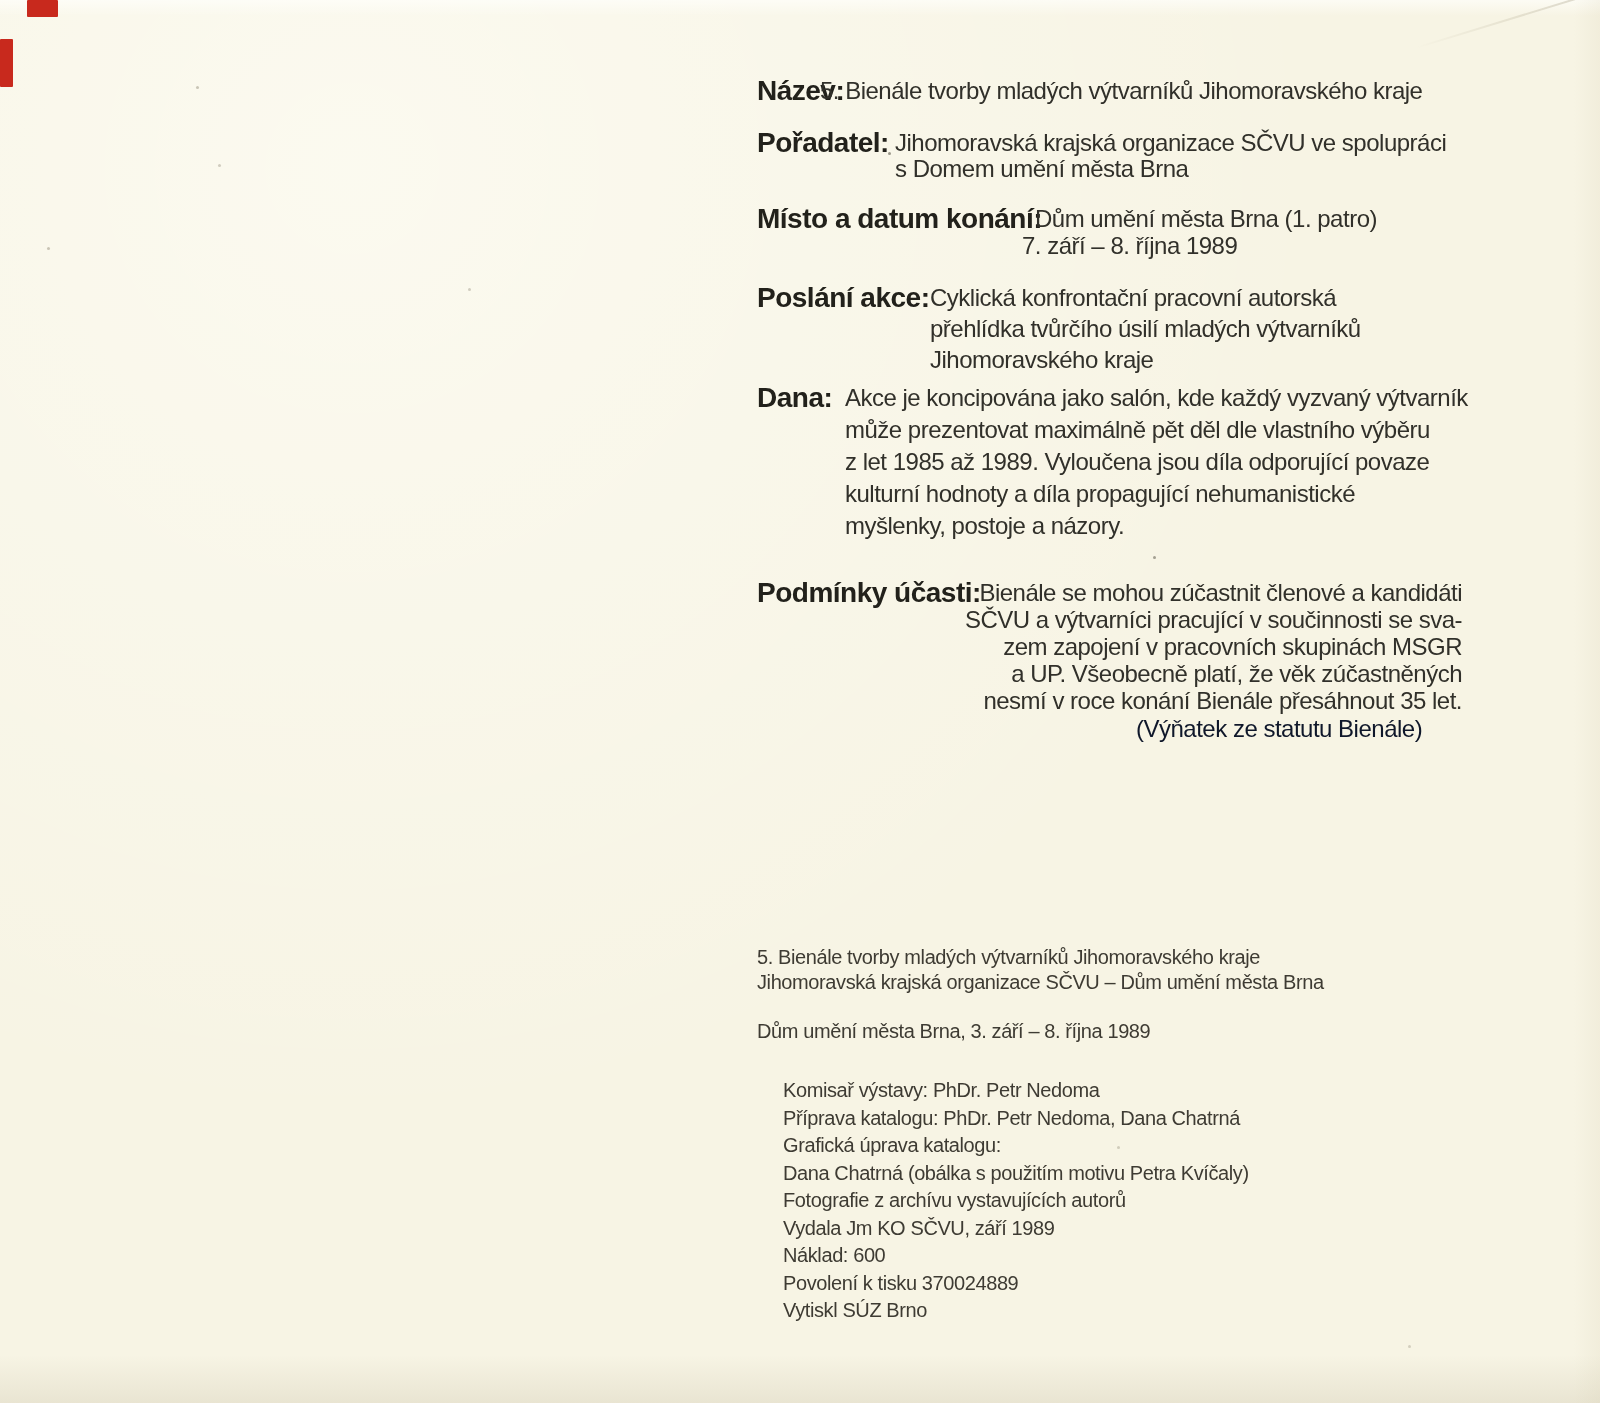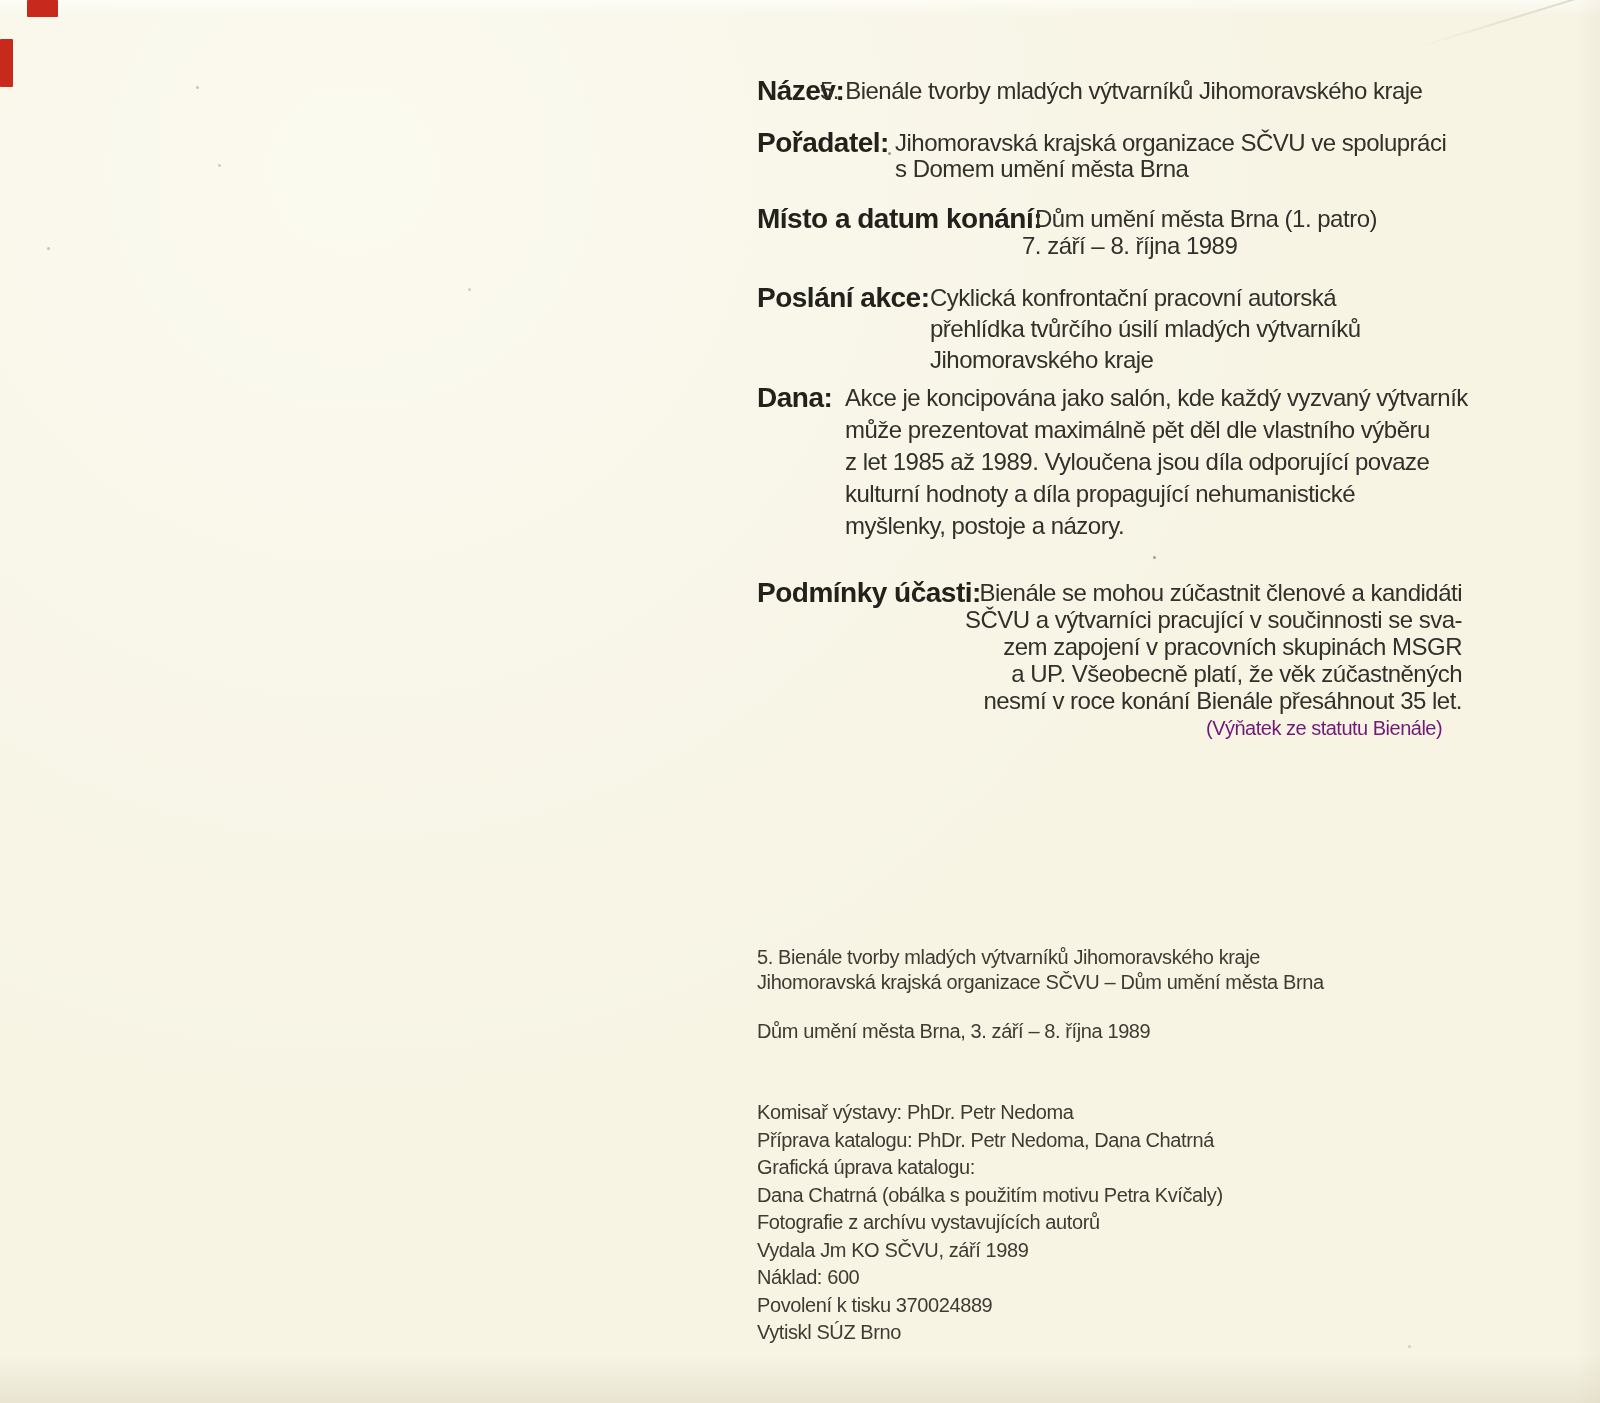--- a/index.html
+++ b/index.html
@@ -50,29 +50,29 @@
   .val{position:absolute;color:#31302a;font-size:24px;letter-spacing:-0.5px;
     white-space:pre-line;}
 
   #e0 .lbl,#e0 .val{top:75px;line-height:31px;}   #e0 .val{left:820px;}
   #e1 .lbl,#e1 .val{top:130px;line-height:26px;}  #e1 .val{left:895px;}
   #e2 .lbl,#e2 .val{top:205px;line-height:27px;}  #e2 .val{left:1022px;text-indent:13px;}
   #e3 .lbl,#e3 .val{top:282px;line-height:31px;}  #e3 .val{left:930px;}
   #e4 .lbl,#e4 .val{top:382px;line-height:32px;}  #e4 .val{left:845px;}
   #e5 .lbl,#e5 .val{top:540px;line-height:27px;margin-top:39px;}  #e5 .val{left:965px;text-align:right;}
 
-  .note{position:absolute;left:1206px;top:713px;font-size:20px;letter-spacing:-0.5px;
-    line-height:31px;color:#701a75;white-space:nowrap;}
+  .note{position:absolute;left:1136px;top:713px;font-size:24px;letter-spacing:-0.5px;
+    line-height:31px;color:#0f172a;white-space:nowrap;}
 
   
   .small{position:absolute;left:757px;color:#3e3b33;font-size:20px;
     letter-spacing:-0.4px;white-space:pre-line;}
   .colophon-title{top:945px;line-height:25px;}
   .colophon-venue{top:1019px;line-height:25px;white-space:nowrap;}
-  .colophon-credits{top:1099px;line-height:27.5px;}
+  .colophon-credits{top:1077px;line-height:27.5px;margin-left:26px;}
 </style>
 </head>
 <body>
 
 <div class="page">
 
   <div class="paper-tone"></div>
   <div class="shade-top"></div>
   <div class="shade-bottom"></div>
   <div class="shade-right"></div>

